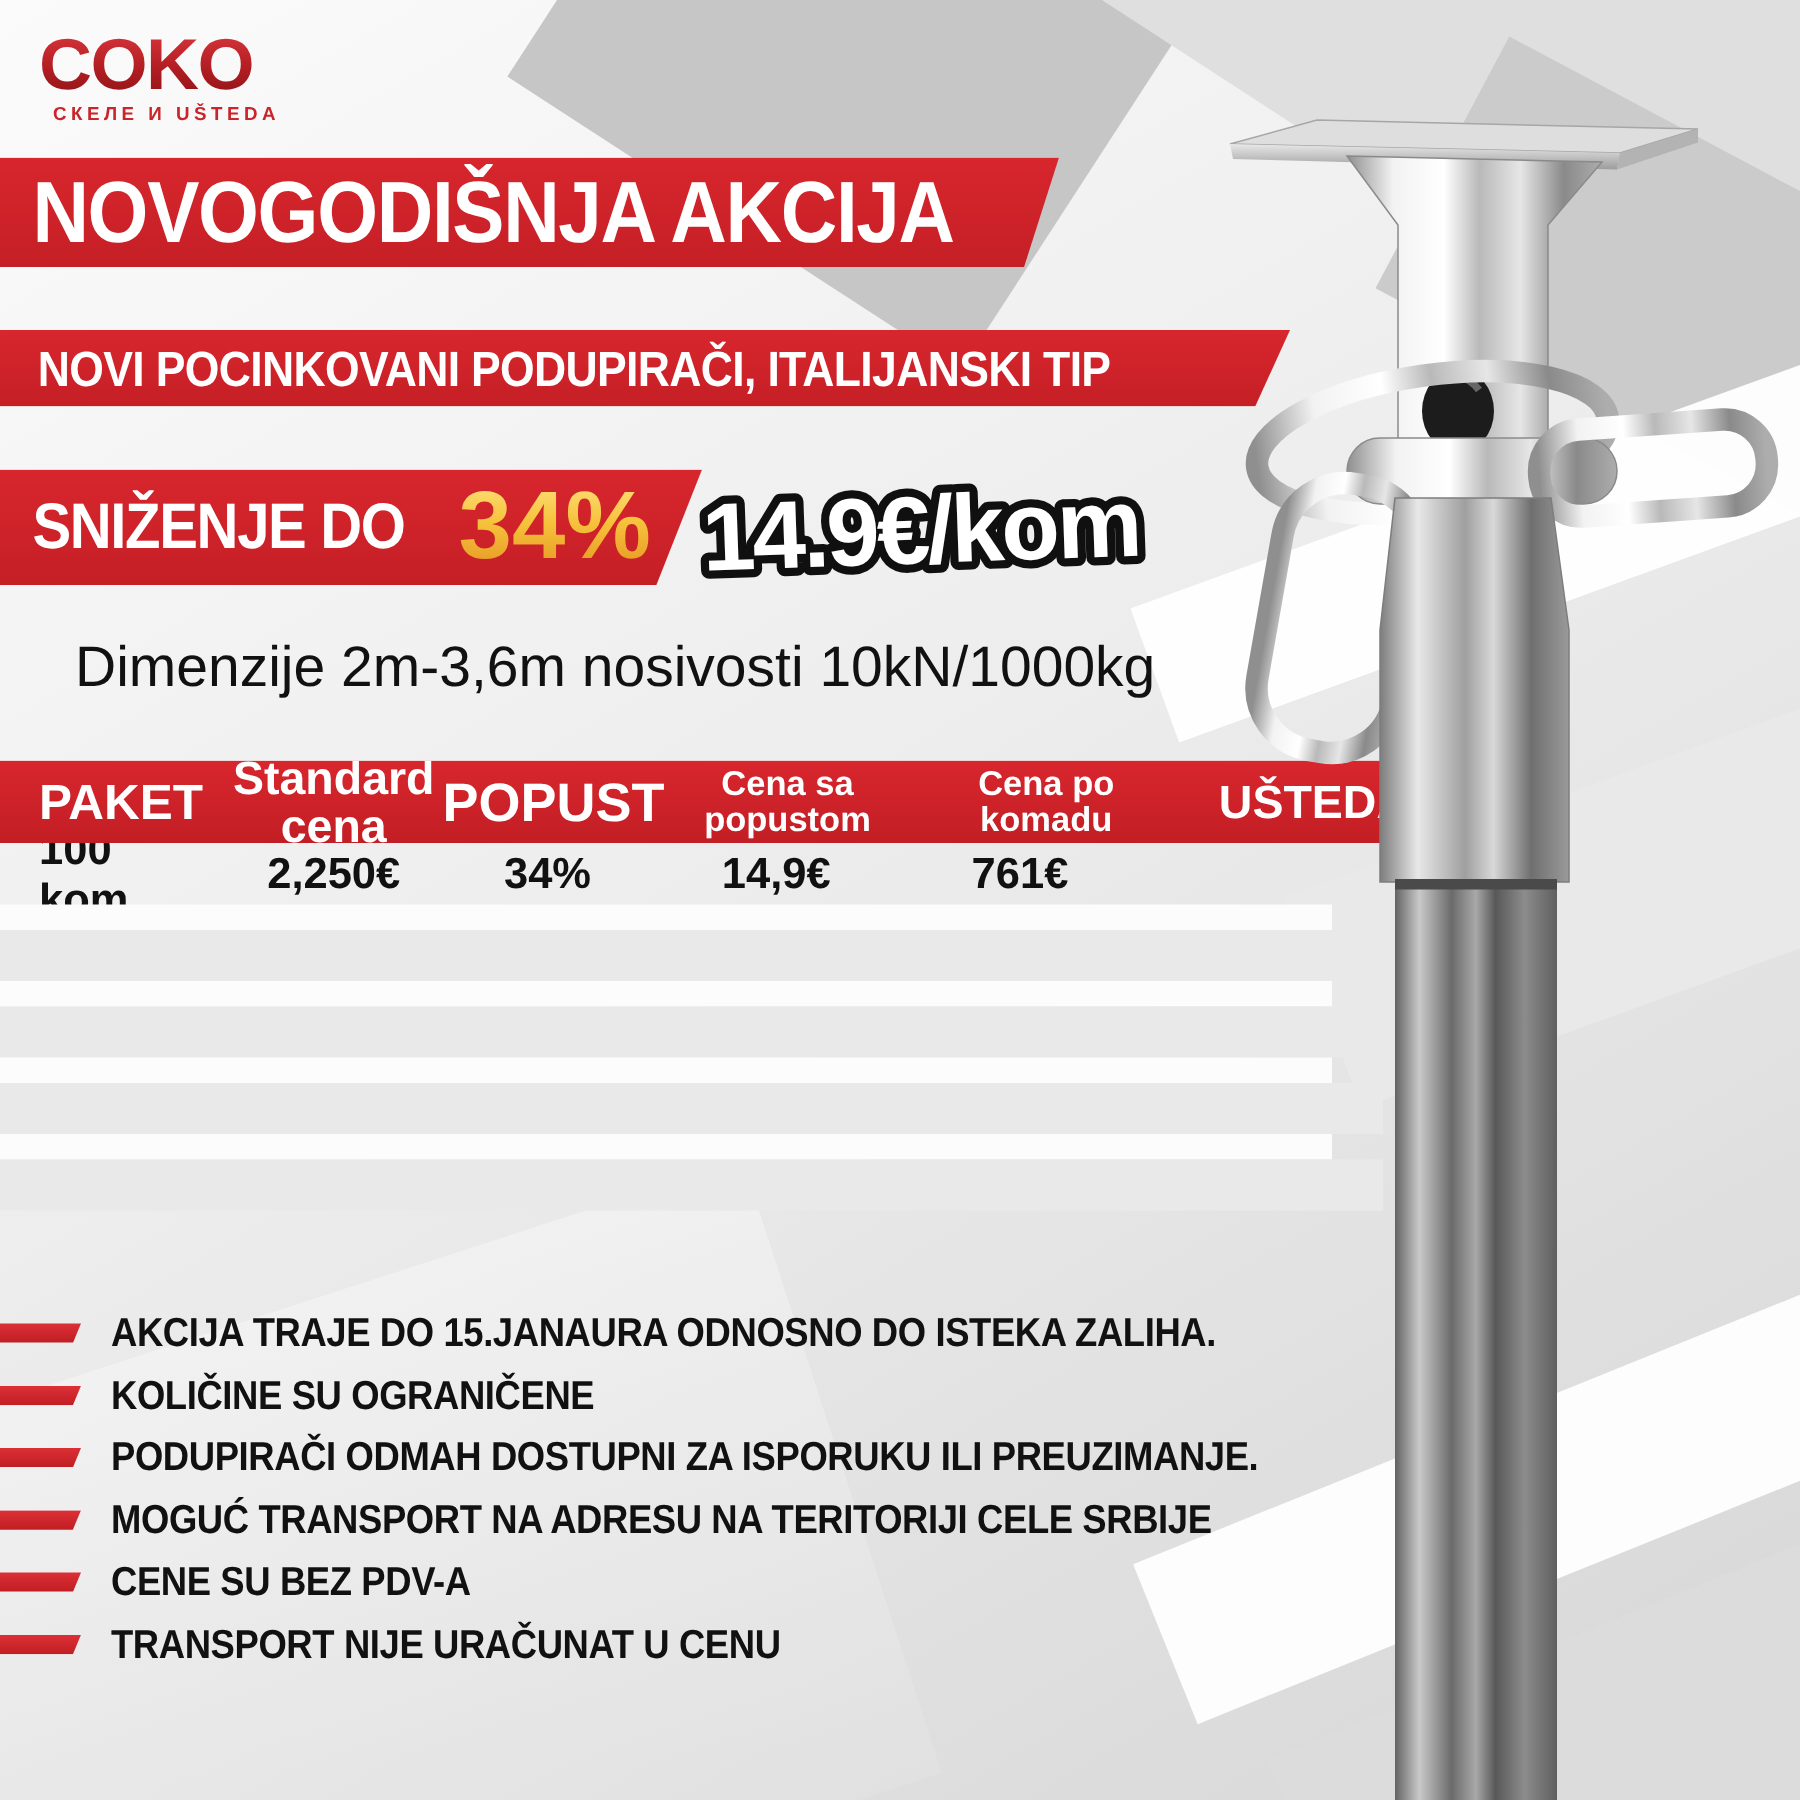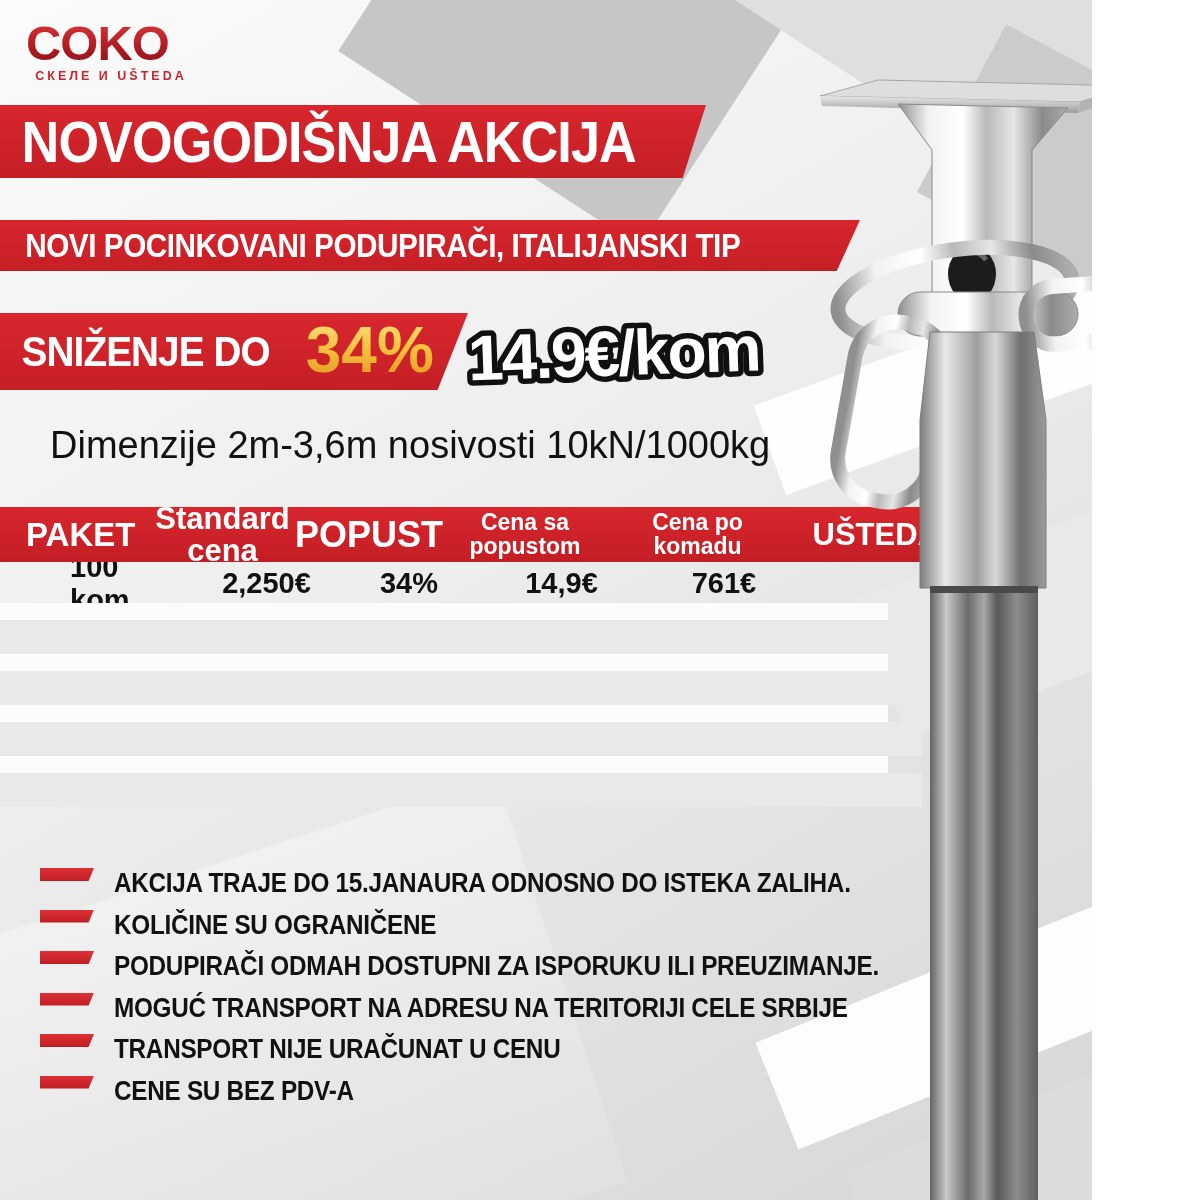--- a/index.html
+++ b/index.html
@@ -1,17 +1,17 @@
 <!DOCTYPE html>
 <html><head>
 <meta charset="utf-8">
 <style>
   html,body{margin:0;padding:0;}
   .poster{
-    position:relative;width:1092px;height:1200px;overflow:hidden;
+    position:relative;width:1200px;height:1200px;overflow:hidden;
     font-family:"Liberation Sans",sans-serif;
     background:linear-gradient(150deg,#fbfbfb 0%,#ededed 45%,#d6d6d6 100%);
   }
   .bg-shape{position:absolute;z-index:1;}
   .s1{top:-90px;left:380px;width:360px;height:260px;background:#c6c6c6;transform:rotate(33deg);}
   .s2{top:-150px;left:690px;width:640px;height:300px;background:#dfdfdf;transform:rotate(33deg);}
   .s3{top:140px;left:930px;width:540px;height:190px;background:#cbcbcb;transform:rotate(28deg);}
   .s4{top:290px;left:750px;width:660px;height:95px;background:#ffffff;transform:rotate(-20deg);opacity:.95;}
   .s5{top:470px;left:860px;width:720px;height:150px;background:#e9e9e9;transform:rotate(-20deg);}
   .s6{top:900px;left:750px;width:740px;height:115px;background:#fdfdfd;transform:rotate(-22deg);}
@@ -44,41 +44,41 @@
     background:linear-gradient(180deg,#ffe68a 0%,#f6c23c 45%,#e0891b 100%);
     -webkit-background-clip:text;background-clip:text;color:transparent;white-space:nowrap;
   }
   .price-svg{position:absolute;left:460px;top:300px;}
 
   .specs-line{position:absolute;left:50px;top:424px;font-size:38px;color:#111;letter-spacing:0;white-space:nowrap;}
 
   
   .price-table{position:absolute;left:0;top:507px;width:940px;}
   .t-head{display:flex;height:55px;align-items:center;background:linear-gradient(180deg,#d8262d 0%,#c31e25 100%);clip-path:polygon(0 0,100% 0,99.4% 100%,0 100%);}
-  .t-row{display:flex;height:43px;align-items:center;margin-left:44px;}
+  .t-row{display:flex;height:43px;align-items:center;}
   .tc{color:#fff;font-weight:bold;text-align:center;white-space:pre-line;}
   .tc.c1{width:150px;text-align:left;padding-left:26px;box-sizing:border-box;font-size:33px;}
   .tc.c2{width:145px;font-size:31px;line-height:1.03;}
   .tc.c3{width:140px;font-size:36px;}
   .tc.c4{width:180px;font-size:23px;line-height:1.03;}
   .tc.c5{width:165px;font-size:23px;line-height:1.03;}
   .tc.c6{width:160px;font-size:31px;text-align:right;}
   .td{color:#111;font-weight:bold;text-align:center;font-size:29px;}
   .td.c1{width:150px;text-align:left;padding-left:26px;box-sizing:border-box;}
   .td.c2{width:145px;text-align:center;}.td.c3{width:140px;}.td.c4{width:180px;}.td.c5{width:165px;}.td.c6{width:160px;}
 
   
   .empty-rows{position:absolute;left:0;top:603px;}
   .stripe{display:block;}
   .stripe.w{width:888px;height:17px;background:#fcfcfc;}
   .stripe.g{width:922px;height:34px;background:#e9e9e9;}
 
   
   .notes{position:absolute;left:0;top:868px;width:980px;}
-  .note{display:flex;height:41.5px;margin-left:40px;}
+  .note{display:flex;align-items:center;height:41.5px;}
   .note-marker{flex:0 0 54px;height:13px;background:linear-gradient(180deg,#dc3036,#c01e24);clip-path:polygon(0 0,100% 0,90% 100%,0 100%);margin-right:20px;}
   .note-text{font-size:27px;font-weight:bold;color:#111;letter-spacing:-.3px;white-space:nowrap;transform:scaleX(.9);transform-origin:left center;}
 </style>
 </head>
 <body>
 
 <div class="poster">
 
   <div class="bg-shape s1"></div>
   <div class="bg-shape s2"></div>
@@ -159,25 +159,25 @@
       <div class="note">
         <span class="note-marker"></span>
         <span class="note-text">PODUPIRAČI ODMAH DOSTUPNI ZA ISPORUKU ILI PREUZIMANJE.</span>
       </div>
       <div class="note">
         <span class="note-marker"></span>
         <span class="note-text">MOGUĆ TRANSPORT NA ADRESU NA TERITORIJI CELE SRBIJE</span>
       </div>
       <div class="note">
         <span class="note-marker"></span>
+        <span class="note-text">CENE SU BEZ PDV-A</span>
+      </div>
+      <div class="note">
+        <span class="note-marker"></span>
         <span class="note-text">TRANSPORT NIJE URAČUNAT U CENU</span>
-      </div>
-      <div class="note">
-        <span class="note-marker"></span>
-        <span class="note-text">CENE SU BEZ PDV-A</span>
       </div>
     </div>
 
   </div>
 
   <svg class="prop-layer" viewBox="0 0 420 1200">
     <defs>
       <linearGradient id="mLight" x1="0" y1="0" x2="1" y2="0">
         <stop offset="0" stop-color="#8f8f8f"></stop>
           <stop offset=".18" stop-color="#f2f2f2"></stop>

